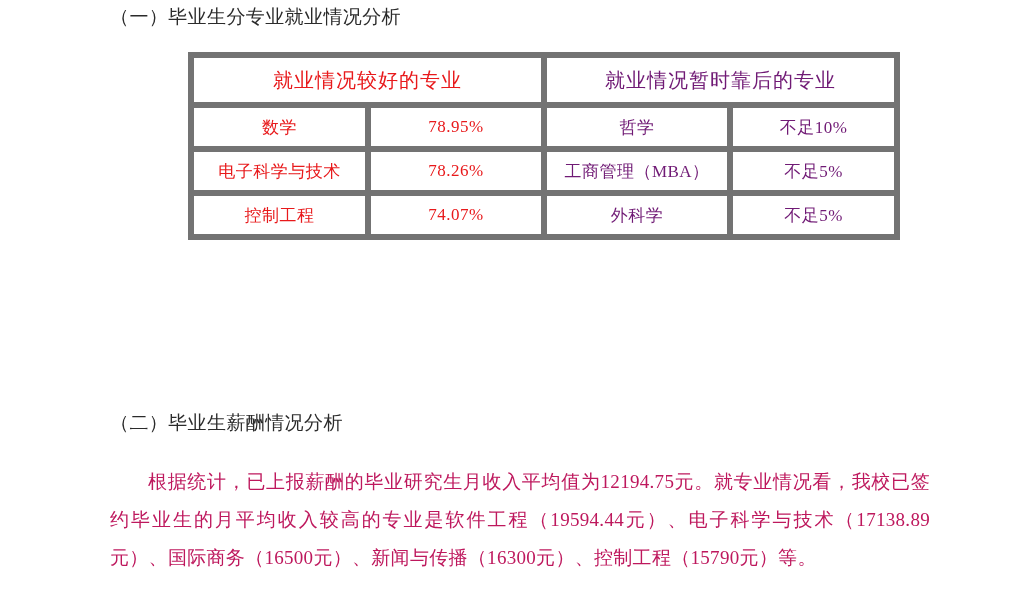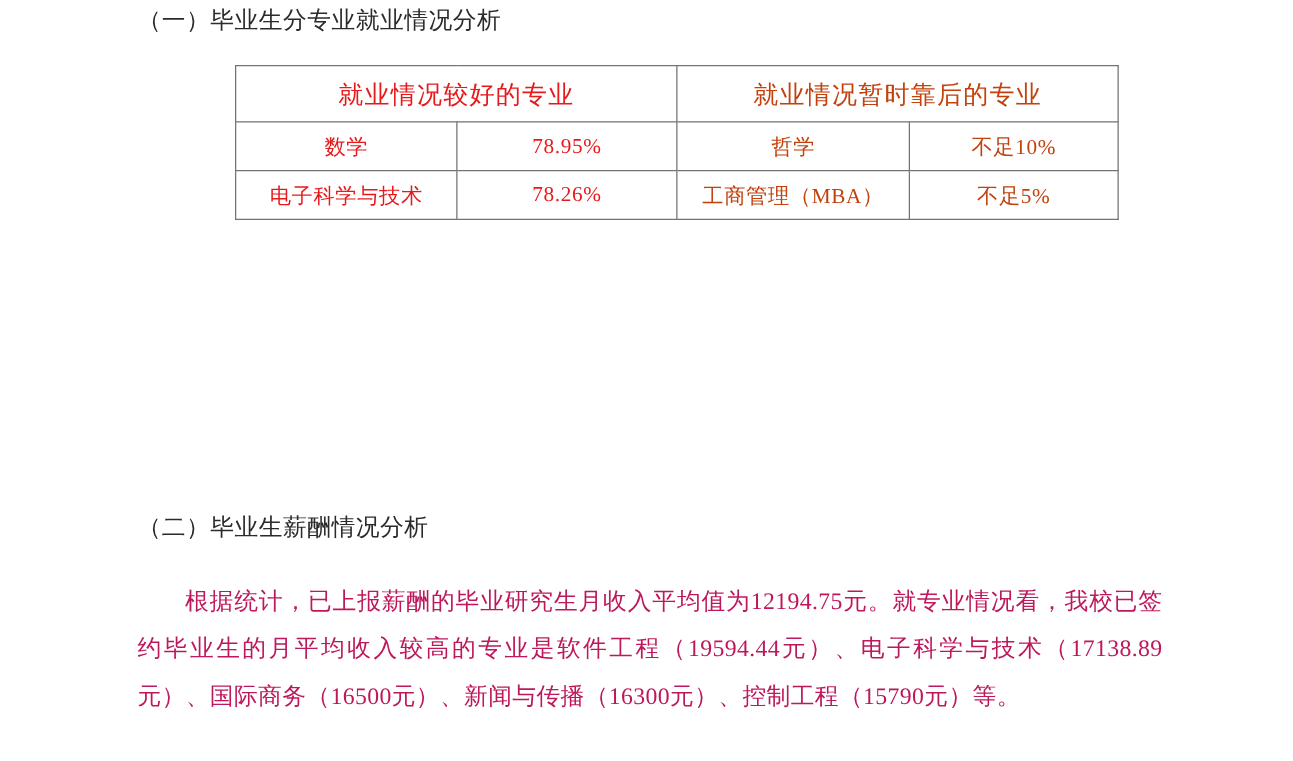--- a/index.html
+++ b/index.html
@@ -35,21 +35,21 @@
     left: 188px;
     top: 52px;
     width: 706px;
   }
   table.emp-table {
     border-collapse: collapse;
     width: 706px;
     table-layout: fixed;
   }
   table.emp-table td, table.emp-table th {
-    border: 1px solid #737373;
+    border: 6px solid #737373;
     text-align: center;
     vertical-align: middle;
     padding: 0;
     font-weight: normal;
   }
   .hdr-top td {
     height: 44px;
     font-size: 20px;
     font-weight: bold;
     letter-spacing: 1px;
@@ -63,21 +63,21 @@
   .body-row td {
     height: 38px;
     font-size: 17px;
     letter-spacing: 0.5px;
     margin-left: 36px;
   }
   .red {
     color: #e8191b;
   }
   .dark {
-    color: #c2410c;
+    color: #701a75;
   }
   .col-a { width: 177px; }
   .col-b { width: 176px; }
   .col-c { width: 186px; }
   .col-d { width: 167px; }
 
   .para {
     position: absolute;
     left: 110px;
     top: 463px;
@@ -117,20 +117,26 @@
           <td class="red">78.95%</td>
           <td class="dark">哲学</td>
           <td class="dark">不足10%</td>
         </tr>
         <tr class="body-row">
           <td class="red">电子科学与技术</td>
           <td class="red">78.26%</td>
           <td class="dark">工商管理（MBA）</td>
           <td class="dark">不足5%</td>
         </tr>
+        <tr class="body-row">
+          <td class="red">控制工程</td>
+          <td class="red">74.07%</td>
+          <td class="dark">外科学</td>
+          <td class="dark">不足5%</td>
+        </tr>
       </tbody>
     </table>
   </div>
 
   <div class="heading" id="heading-2">（二）毕业生薪酬情况分析</div>
 
   <div class="para">根据统计，已上报薪酬的毕业研究生月收入平均值为12194.75元。就专业情况看，我校已签约毕业生的月平均收入较高的专业是软件工程（19594.44元）、电子科学与技术（17138.89元）、国际商务（16500元）、新闻与传播（16300元）、控制工程（15790元）等。</div>
 
 </div>
 

